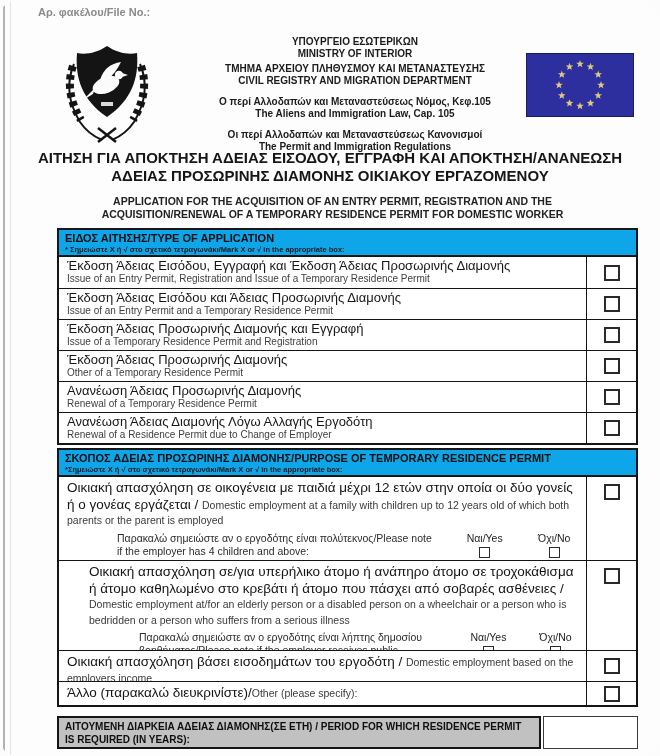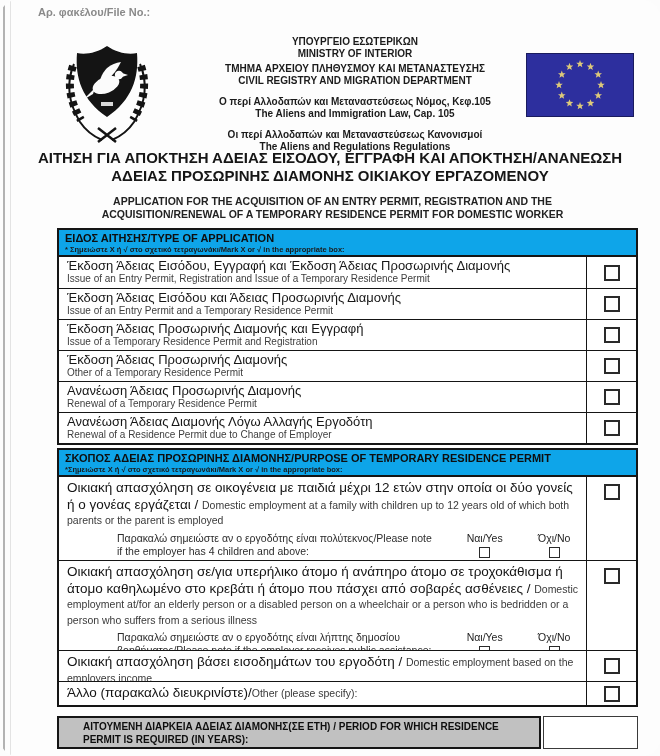--- a/index.html
+++ b/index.html
@@ -39,36 +39,36 @@
   .tcell-check { width:50px; border-left:1.5px solid #151515; display:flex;
                  align-items:center; justify-content:center; }
   .tcell-check.top { align-items:flex-start; padding-top:7px; }
   .checkbox { width:16px; height:16px; border:2px solid #2a2a2a; background:#fff; }
 
   .type-row { height:31px; }
   .gr-line { font-size:13px; line-height:15px; color:#161616; white-space:nowrap; }
   .en-line { font-size:10px; line-height:12px; color:#3e3e3e; white-space:nowrap; }
 
   .p-row1 { height:83px; }
-  .p-row2 { height:90px; }
+  .p-row2 { height:90px;padding-left:22px; }
   .p-row3 { height:31px; }
   .p-row4 { height:24px; }
   .p-main { font-size:10.5px; line-height:15.5px; color:#3a3a3a; padding-top:2px; }
   .gr-inline { font-size:13.5px; color:#141414; }
   .en-inline { font-size:10.5px; color:#3a3a3a; }
   .dots { font-size:10.5px; color:#3a3a3a; letter-spacing:1px; }
 
   .note { display:flex; margin-left:50px; margin-top:3px; }
   .note-text { width:325px; font-size:10.5px; line-height:13px; color:#2d2d2d; }
   .yesno { display:flex; flex-direction:column; align-items:center; margin-left:22px; width:48px; }
   .yesno-label { font-size:10.5px; color:#1c1c1c; white-space:nowrap; }
   .small-checkbox { width:11px; height:11px; border:1.5px solid #2a2a2a; background:#fff; margin-top:3px; }
 
   .duration { position:absolute; left:57px; top:716px; width:581px; display:flex; align-items:stretch; height:33px; }
-  .duration-label { flex:1; background:#c1c1c1; border:2px solid #151515; padding:3px 24px;
+  .duration-label { flex:1; background:#c1c1c1; border:2px solid #151515; padding:3px 6px;
                     font-weight:bold; font-size:10px; line-height:12.5px; color:#0e0e0e; }
   .duration-box { width:95px; margin-left:2px; background:#fff; border:1.5px solid #3a3a3a; }
 </style>
 </head>
 <body>
 
 <div class="page">
   <div class="edge-line-dark"></div>
   <div class="edge-line-light"></div>
 
@@ -93,21 +93,21 @@
     <div>ΥΠΟΥΡΓΕΙΟ ΕΣΩΤΕΡΙΚΩΝ</div>
     <div>MINISTRY OF INTERIOR</div>
     <div class="hc-gap-sm"></div>
     <div>ΤΜΗΜΑ ΑΡΧΕΙΟΥ ΠΛΗΘΥΣΜΟΥ ΚΑΙ ΜΕΤΑΝΑΣΤΕΥΣΗΣ</div>
     <div>CIVIL REGISTRY AND MIGRATION DEPARTMENT</div>
     <div class="hc-gap"></div>
     <div>Ο περί Αλλοδαπών και Μεταναστεύσεως Νόμος, Κεφ.105</div>
     <div>The Aliens and Immigration Law, Cap. 105</div>
     <div class="hc-gap"></div>
     <div>Οι περί Αλλοδαπών και Μεταναστεύσεως Κανονισμοί</div>
-    <div>The Aliens and Regulations Regulations</div>
+    <div>The Permit and Immigration Regulations</div>
   </div>
 
   <svg class="euflag" width="108" height="64" viewBox="0 0 108 64">
     <rect x="0.5" y="0.5" width="107" height="63" fill="#2d2f9e" stroke="#1a1b5e" stroke-width="1"></rect>
     <defs>
       <path id="eu-star" d="M0,-4 L1,-1.37 L3.8,-1.24 L1.62,0.53 L2.35,3.24 L0,1.7 L-2.35,3.24 L-1.62,0.53 L-3.8,-1.24 L-1,-1.37 Z" fill="#ddc97a"></path>
     </defs>
     <use href="#eu-star" transform="translate(54,11)"></use>
     <use href="#eu-star" transform="translate(64.5,13.8)"></use>
     <use href="#eu-star" transform="translate(72.2,21.5)"></use>

